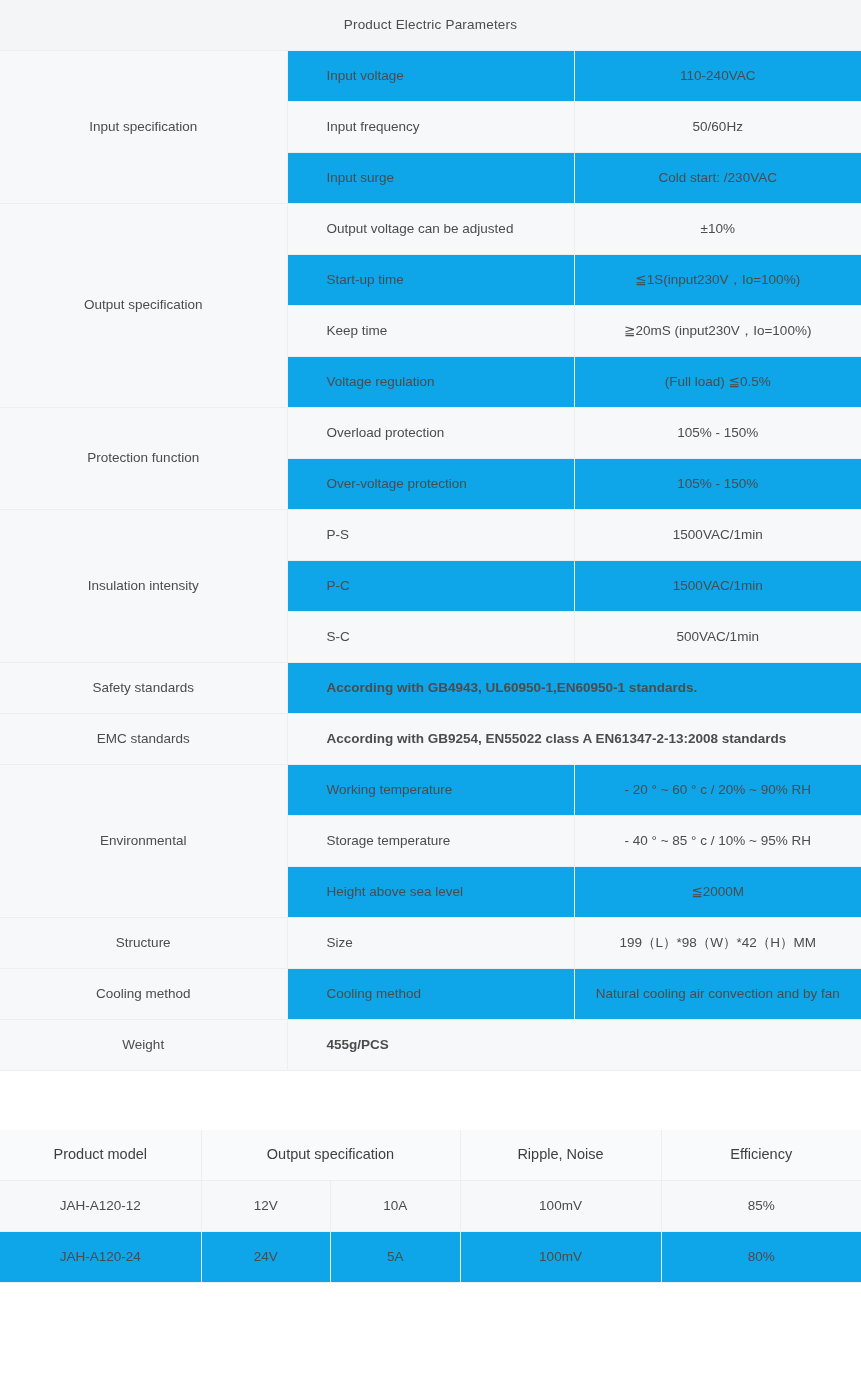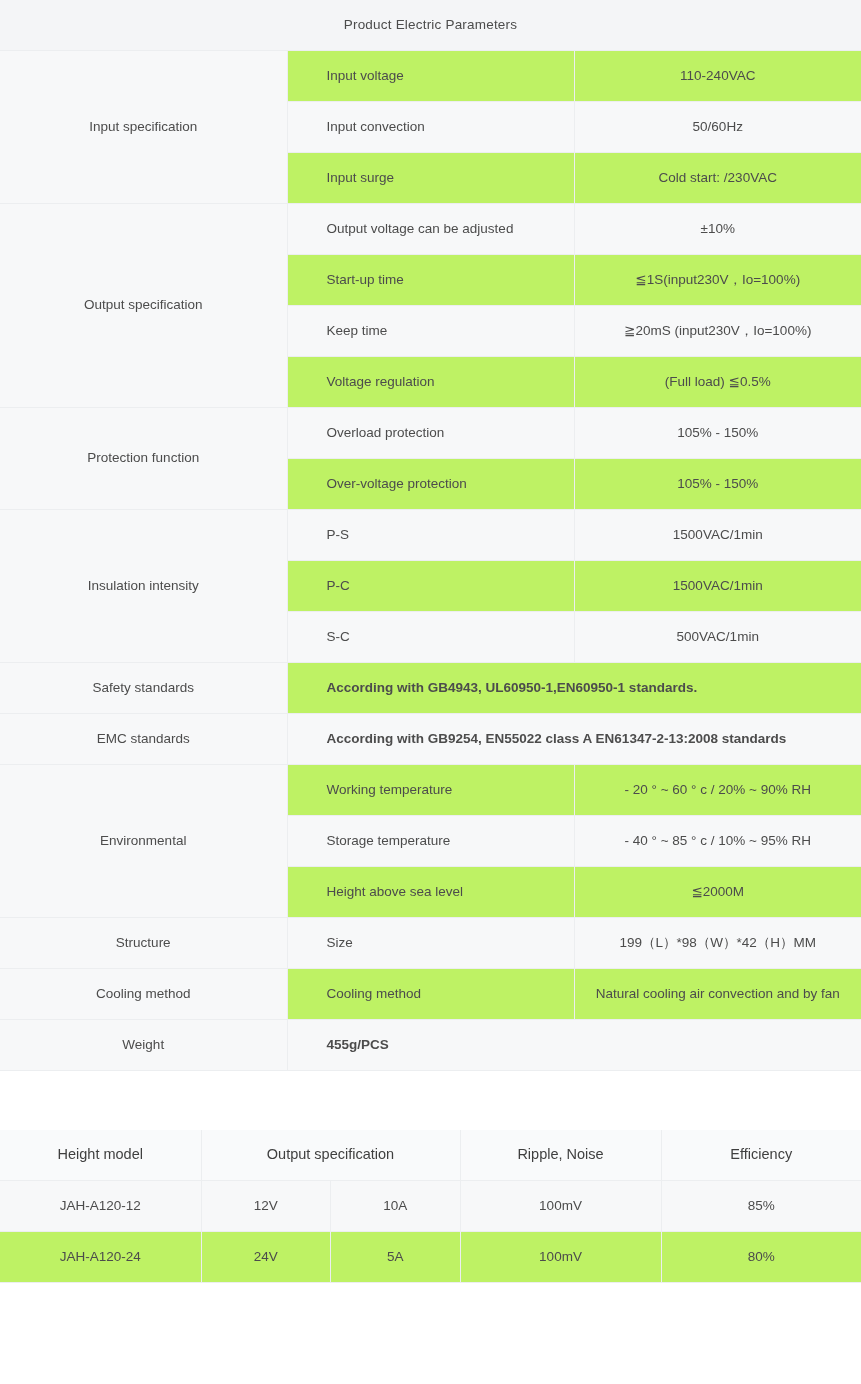--- a/index.html
+++ b/index.html
@@ -40,21 +40,21 @@
     font-size: 13.5px;
     color: #4c4c4c;
     vertical-align: middle;
     line-height: 1.45;
   }
 
   .spec-table tr td:last-child,
   .type-table tr td:last-child { border-right: none; }
 
   
-  .row-white td { background: #bef264; }
+  .row-white td { background: #0ea5e9; }
   .row-grey  td { background: #f7f8f9; }
 
   
   .col-group {
     width: 201px;
     text-align: center;
     background: #f7f8f9 !important;
     font-size: 14px;
     color: #4c4c4c;
     border-right: 1px solid #eceef0;
@@ -108,21 +108,21 @@
   <tbody id="spec-body">
     <tr class="table-title">
       <td colspan="3">Product Electric Parameters</td>
     </tr>
   <tr class="spec-row row-white">
         <td class="col-group" rowspan="3">Input specification</td>
         <td class="col-item">Input voltage</td>
         <td class="col-value">110-240VAC</td>
       </tr>
       <tr class="spec-row row-grey">
-        <td class="col-item">Input convection</td>
+        <td class="col-item">Input frequency</td>
         <td class="col-value">50/60Hz</td>
       </tr>
       <tr class="spec-row row-white">
         <td class="col-item">Input surge</td>
         <td class="col-value">Cold start: /230VAC</td>
       </tr>
       <tr class="spec-row row-grey">
         <td class="col-group" rowspan="4">Output specification</td>
         <td class="col-item">Output voltage can be adjusted</td>
         <td class="col-value">±10%</td>
@@ -197,21 +197,21 @@
         <td class="col-item-wide" colspan="2">455g/PCS</td>
       </tr>
     </tbody>
 </table>
 
 <div class="table-gap"></div>
 
 <table class="type-table">
   <tbody id="type-body">
     <tr class="row-grey">
-      <td class="th-cell tt-c1">Height model</td>
+      <td class="th-cell tt-c1">Product model</td>
       <td class="th-cell" colspan="2">Output specification</td>
       <td class="th-cell tt-c4">Ripple, Noise</td>
       <td class="th-cell tt-c5">Efficiency</td>
     </tr>
       <tr class="body-row row-grey">
         <td class="tt-c1">JAH-A120-12</td>
         <td class="tt-c2">12V</td>
         <td class="tt-c3">10A</td>
         <td class="tt-c4">100mV</td>
         <td class="tt-c5">85%</td>

